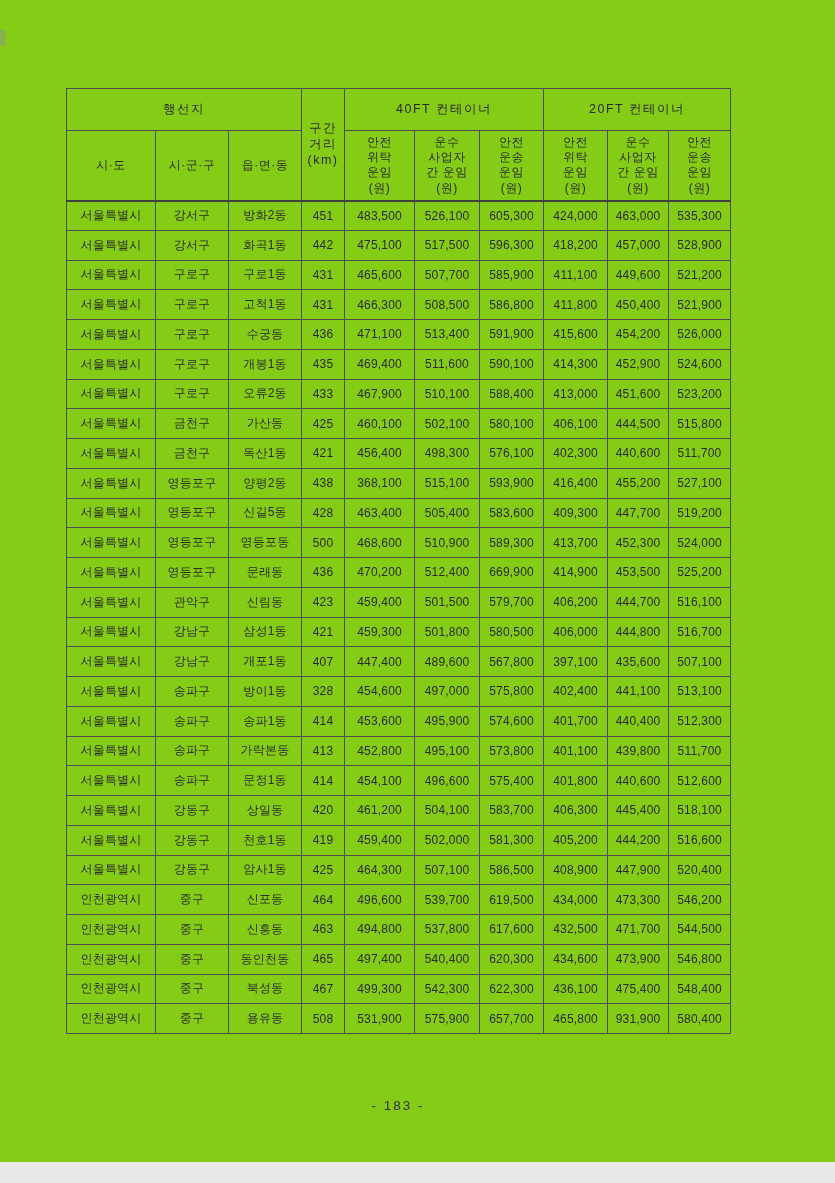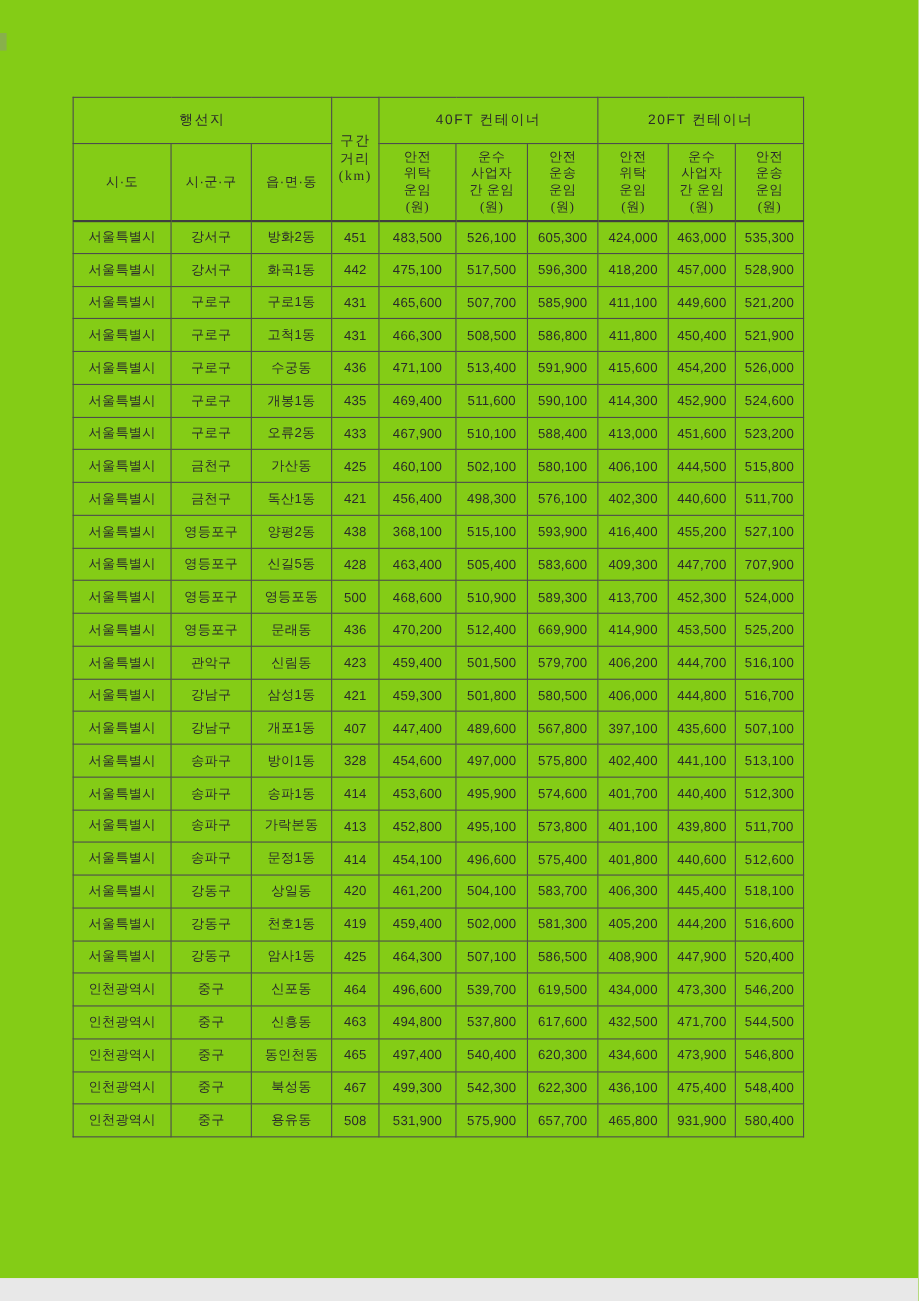--- a/index.html
+++ b/index.html
@@ -48,21 +48,20 @@
     font-size: 12px;
     letter-spacing: 0.5px;
   }
   .fare-table thead tr.sub-row th,
   .fare-table thead th[rowspan] {
     border-bottom: 2.5px solid #3f3f3f;
   }
   .fare-table .pre {
     white-space: pre-line;
     line-height: 1.28;
-    font-family: Liberation Serif, serif;
   }
   .fare-table tbody td {
     height: 29.75px;
     font-size: 12px;
     letter-spacing: 0.2px;
   }
   .page-number {
     position: absolute;
     top: 1098px;
     left: 66px;
@@ -256,21 +255,21 @@
         <tr>
           <td>서울특별시</td>
           <td>영등포구</td>
           <td>신길5동</td>
           <td>428</td>
           <td>463,400</td>
           <td>505,400</td>
           <td>583,600</td>
           <td>409,300</td>
           <td>447,700</td>
-          <td>707,900</td>
+          <td>519,200</td>
         </tr>
         <tr>
           <td>서울특별시</td>
           <td>영등포구</td>
           <td>영등포동</td>
           <td>500</td>
           <td>468,600</td>
           <td>510,900</td>
           <td>589,300</td>
           <td>413,700</td>
@@ -465,14 +464,15 @@
           <td>531,900</td>
           <td>575,900</td>
           <td>657,700</td>
           <td>465,800</td>
           <td>931,900</td>
           <td>580,400</td>
         </tr>
       </tbody>
   </table>
 
+  <div class="page-number">- 183 -</div>
 
 </div>
 
 </body></html>

